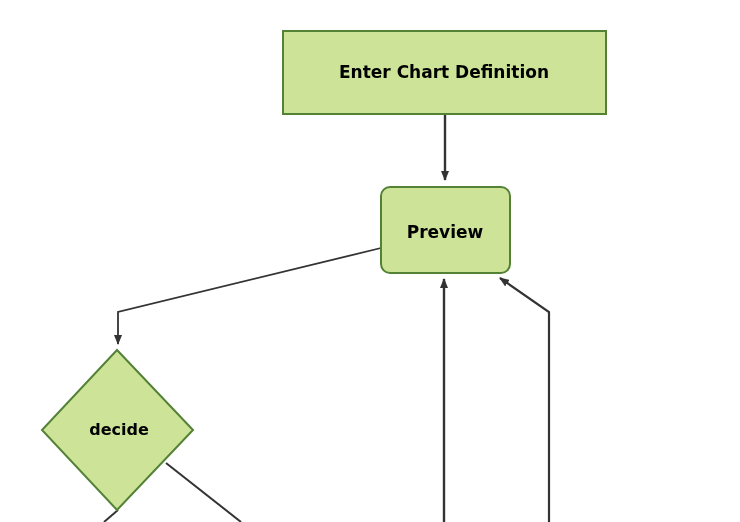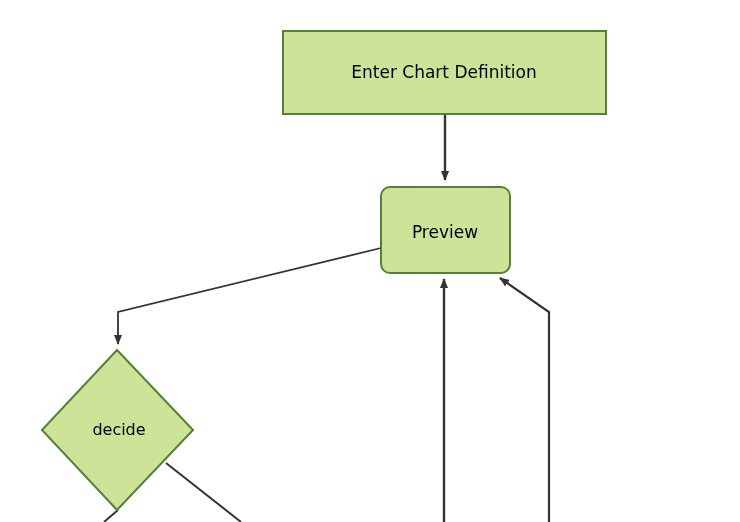--- a/index.html
+++ b/index.html
@@ -11,20 +11,21 @@
     width: 740px;
     height: 522px;
     overflow: hidden;
     font-family: "DejaVu Sans", "Liberation Sans", sans-serif;
   }
   #flowchart-canvas {
     position: relative;
     width: 616px;
     height: 522px;
     background: #ffffff;
+    font-weight: bold;
   }
   #flowchart-svg {
     position: absolute;
     top: 0;
     left: 0;
     width: 740px;
     height: 522px;
     display: block;
   }
   .node-label {

